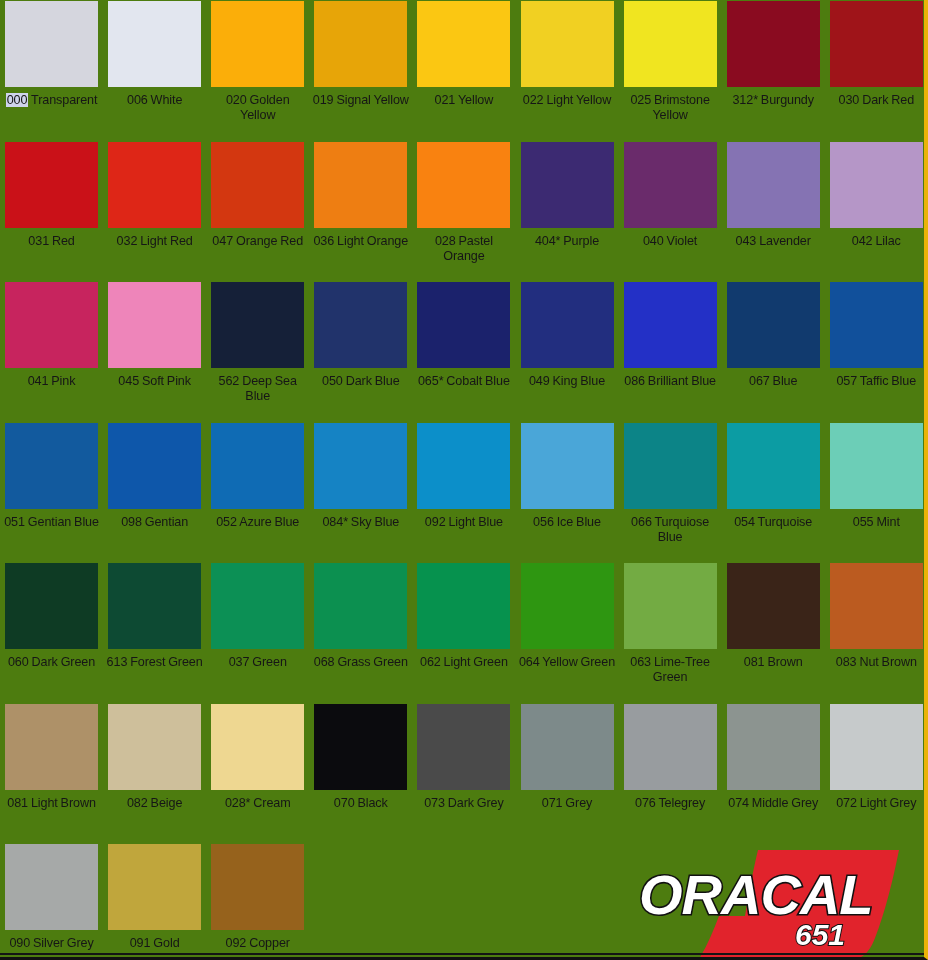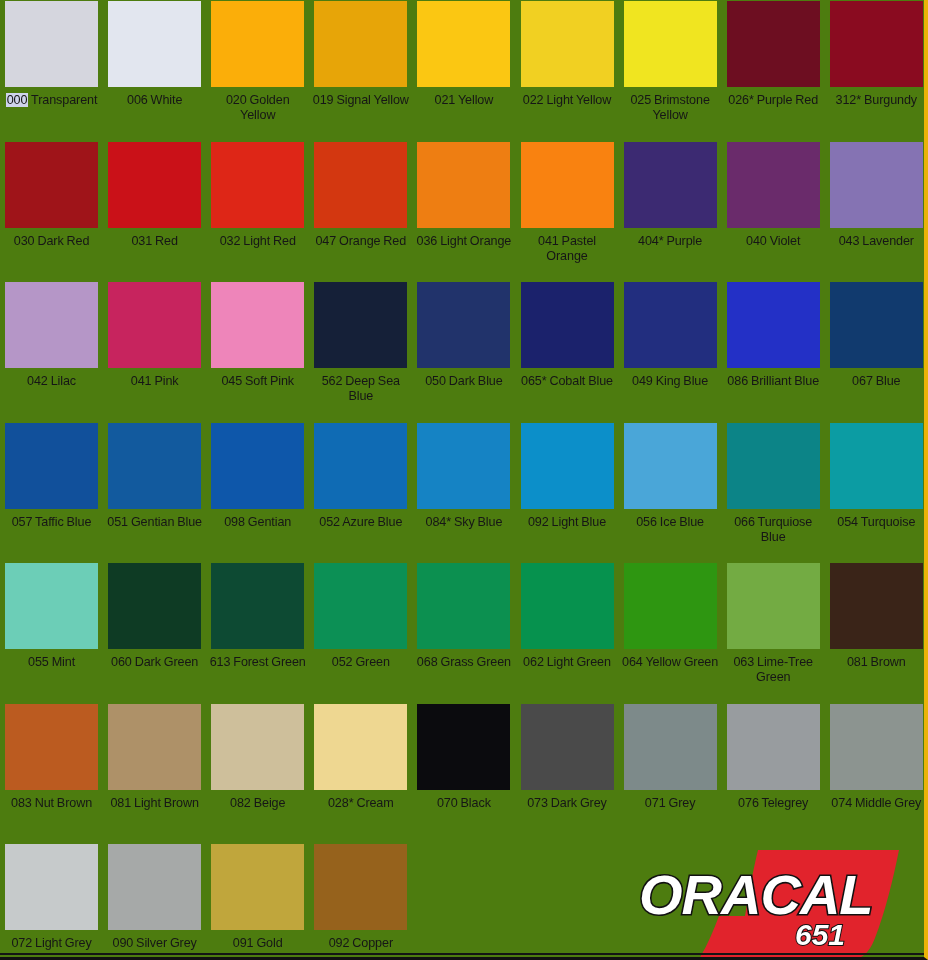--- a/index.html
+++ b/index.html
@@ -119,24 +119,20 @@
   </div>
       <div class="swatch-cell">
     <div class="swatch-chip" style="background: rgb(241, 208, 34);"></div>
     <div class="swatch-label">022 Light Yellow</div>
   </div>
       <div class="swatch-cell">
     <div class="swatch-chip" style="background: rgb(240, 229, 32);"></div>
     <div class="swatch-label">025 Brimstone Yellow</div>
   </div>
       <div class="swatch-cell">
-    <div class="swatch-chip" style="background: rgb(109, 14, 33);"></div>
-    <div class="swatch-label">026* Purple Red</div>
-  </div>
-      <div class="swatch-cell">
     <div class="swatch-chip" style="background: rgb(138, 11, 32);"></div>
     <div class="swatch-label">312* Burgundy</div>
   </div>
       <div class="swatch-cell">
     <div class="swatch-chip" style="background: rgb(159, 20, 25);"></div>
     <div class="swatch-label">030 Dark Red</div>
   </div>
       <div class="swatch-cell">
     <div class="swatch-chip" style="background: rgb(202, 17, 24);"></div>
     <div class="swatch-label">031 Red</div>
@@ -148,21 +144,21 @@
       <div class="swatch-cell">
     <div class="swatch-chip" style="background: rgb(211, 55, 16);"></div>
     <div class="swatch-label">047 Orange Red</div>
   </div>
       <div class="swatch-cell">
     <div class="swatch-chip" style="background: rgb(238, 126, 18);"></div>
     <div class="swatch-label">036 Light Orange</div>
   </div>
       <div class="swatch-cell">
     <div class="swatch-chip" style="background: rgb(249, 130, 16);"></div>
-    <div class="swatch-label">041 Pastel Orange</div>
+    <div class="swatch-label">028 Pastel Orange</div>
   </div>
       <div class="swatch-cell">
     <div class="swatch-chip" style="background: rgb(60, 42, 114);"></div>
     <div class="swatch-label">404* Purple</div>
   </div>
       <div class="swatch-cell">
     <div class="swatch-chip" style="background: rgb(106, 43, 107);"></div>
     <div class="swatch-label">040 Violet</div>
   </div>
       <div class="swatch-cell">
@@ -248,21 +244,21 @@
       <div class="swatch-cell">
     <div class="swatch-chip" style="background: rgb(14, 59, 36);"></div>
     <div class="swatch-label">060 Dark Green</div>
   </div>
       <div class="swatch-cell">
     <div class="swatch-chip" style="background: rgb(13, 74, 51);"></div>
     <div class="swatch-label">613 Forest Green</div>
   </div>
       <div class="swatch-cell">
     <div class="swatch-chip" style="background: rgb(12, 144, 85);"></div>
-    <div class="swatch-label">052 Green</div>
+    <div class="swatch-label">037 Green</div>
   </div>
       <div class="swatch-cell">
     <div class="swatch-chip" style="background: rgb(12, 144, 80);"></div>
     <div class="swatch-label">068 Grass Green</div>
   </div>
       <div class="swatch-cell">
     <div class="swatch-chip" style="background: rgb(6, 146, 78);"></div>
     <div class="swatch-label">062 Light Green</div>
   </div>
       <div class="swatch-cell">

